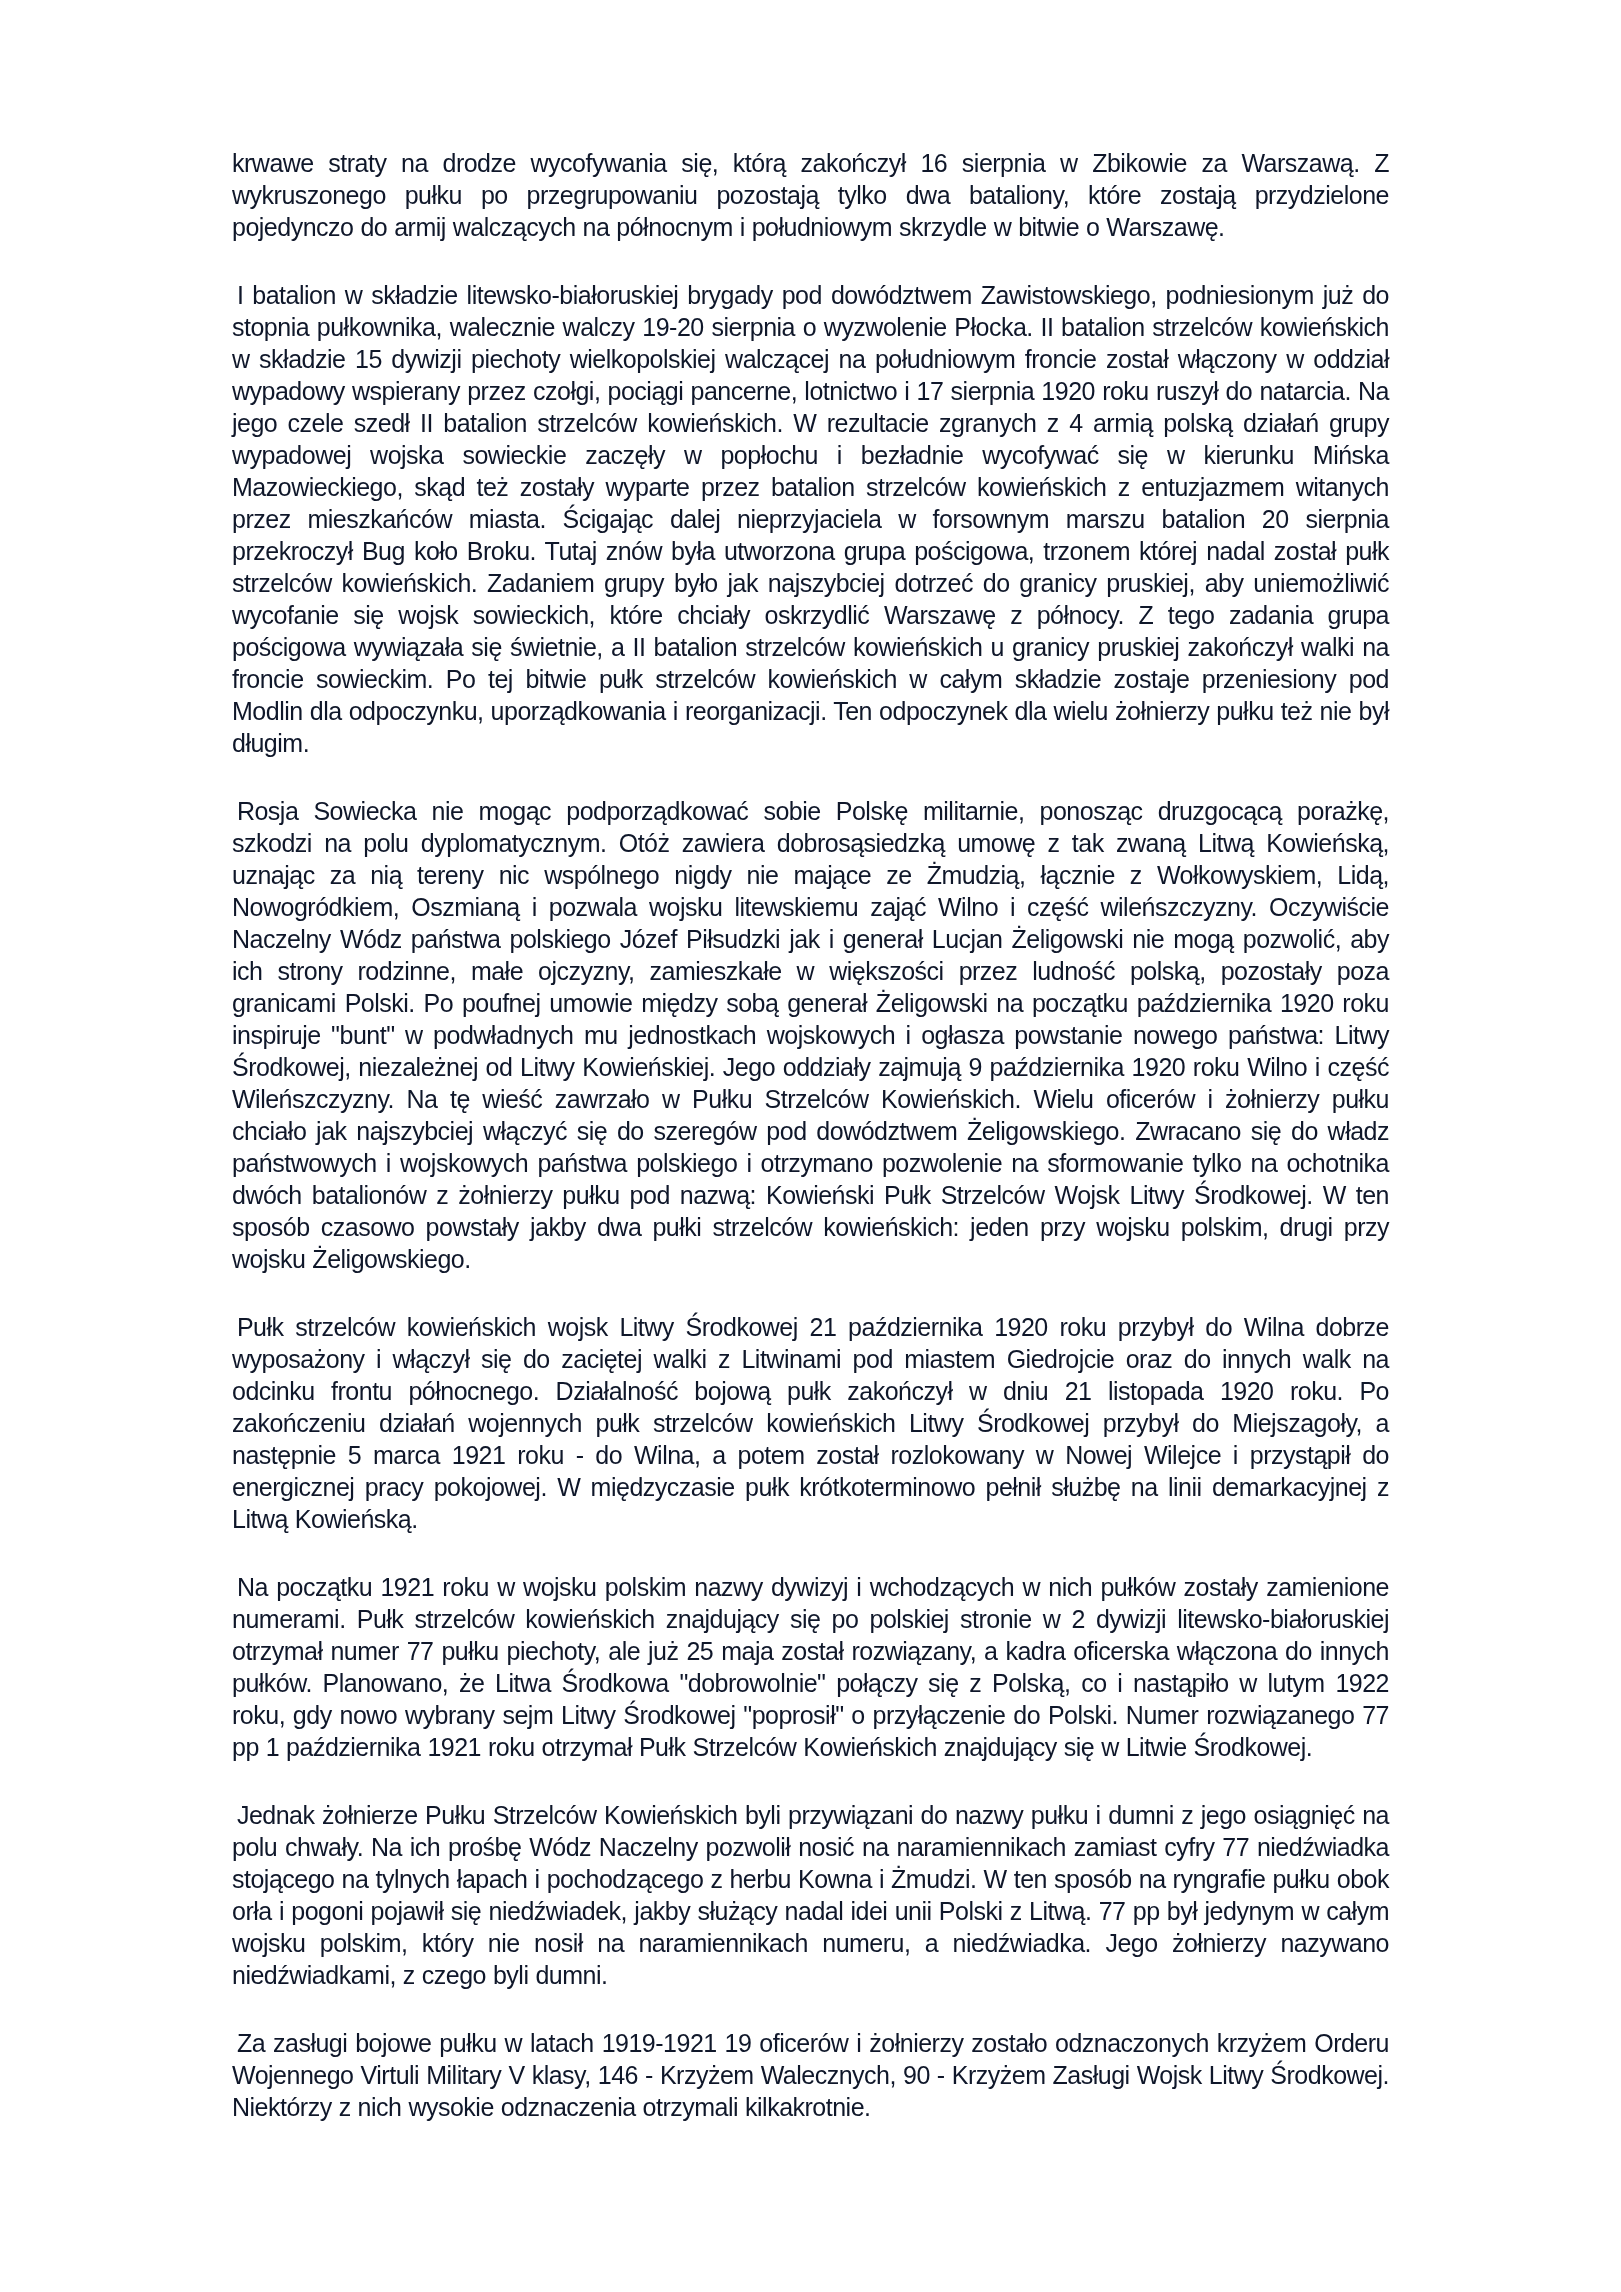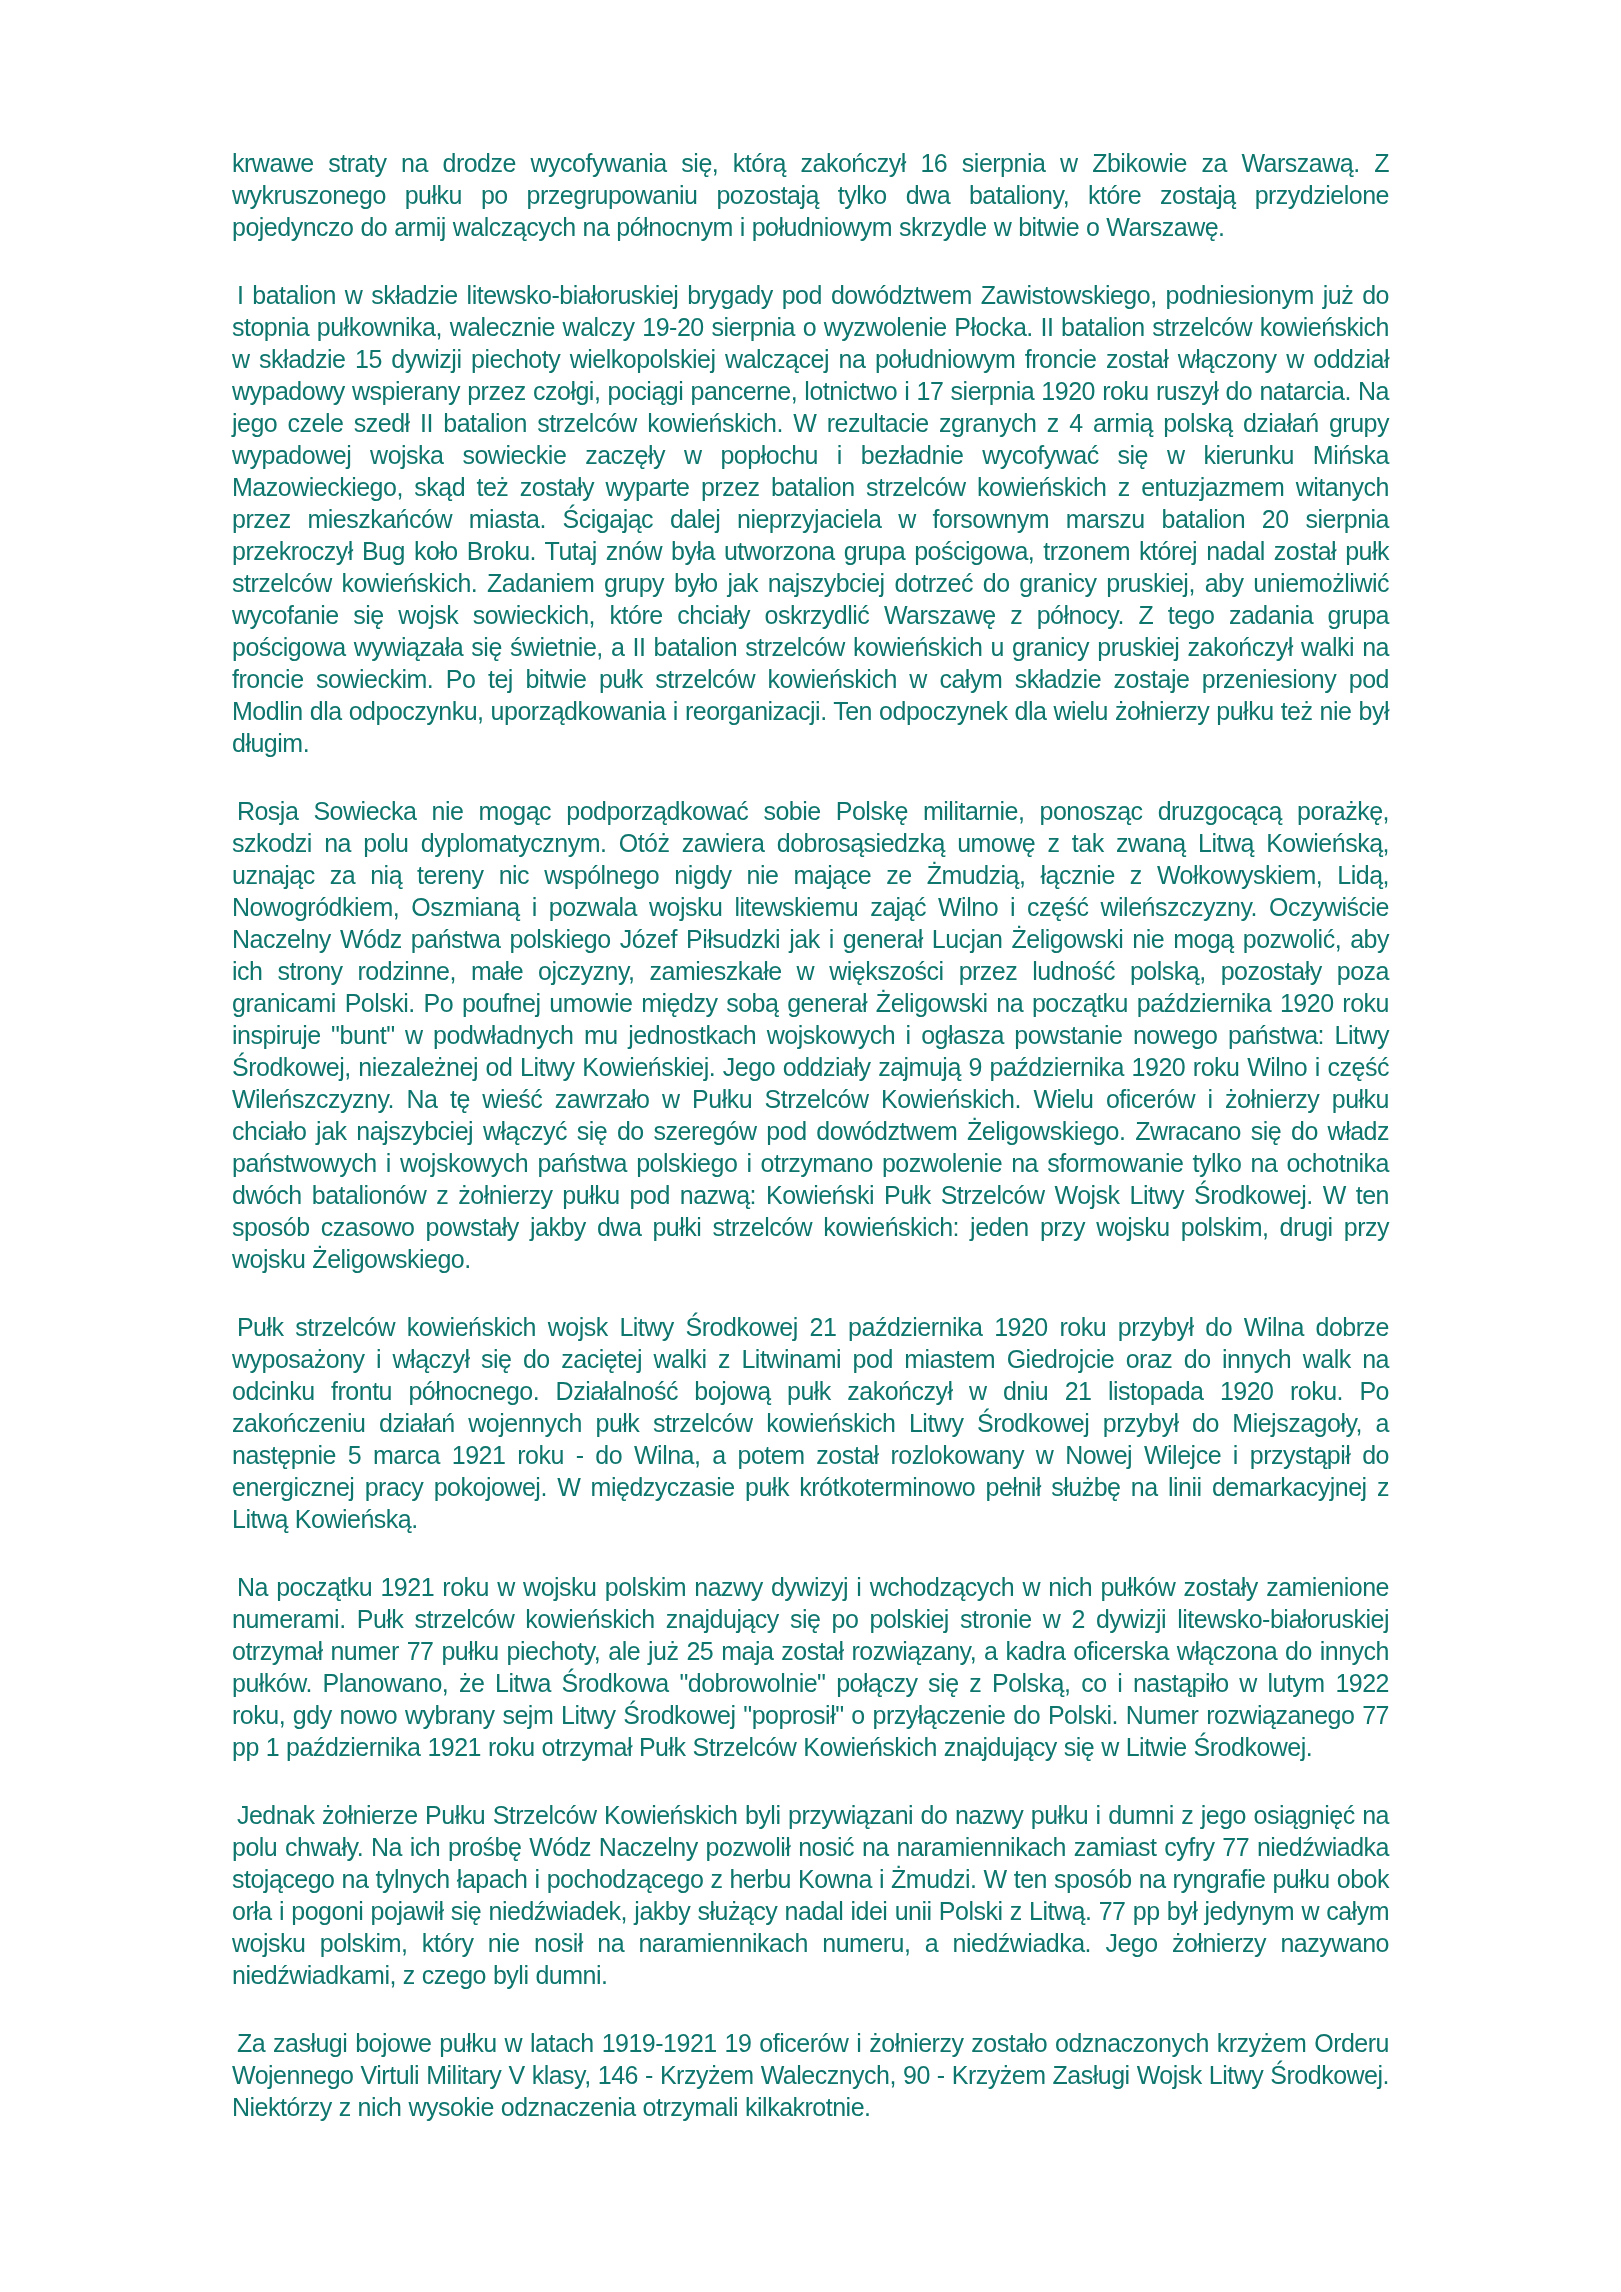--- a/index.html
+++ b/index.html
@@ -5,21 +5,21 @@
     html, body { margin: 0; padding: 0; background: #ffffff; }
     body { width: 1621px; height: 2293px; position: relative; overflow: hidden; }
     .page {
       position: absolute;
       left: 232px;
       top: 147px;
       width: 1157px;
       font-family: "Liberation Sans", sans-serif;
       font-size: 25px;
       line-height: 32px;
-      color: #0f766e;
+      color: #0f172a;
     }
     .para {
       margin: 0 0 31px 0;
       text-align: justify;
       text-align-last: left;
       font-stretch: condensed;
       letter-spacing: -0.5px;
       word-spacing: 0.5px;
     }
     .para.indent { text-indent: 4.9px; margin-top: 36px; }

